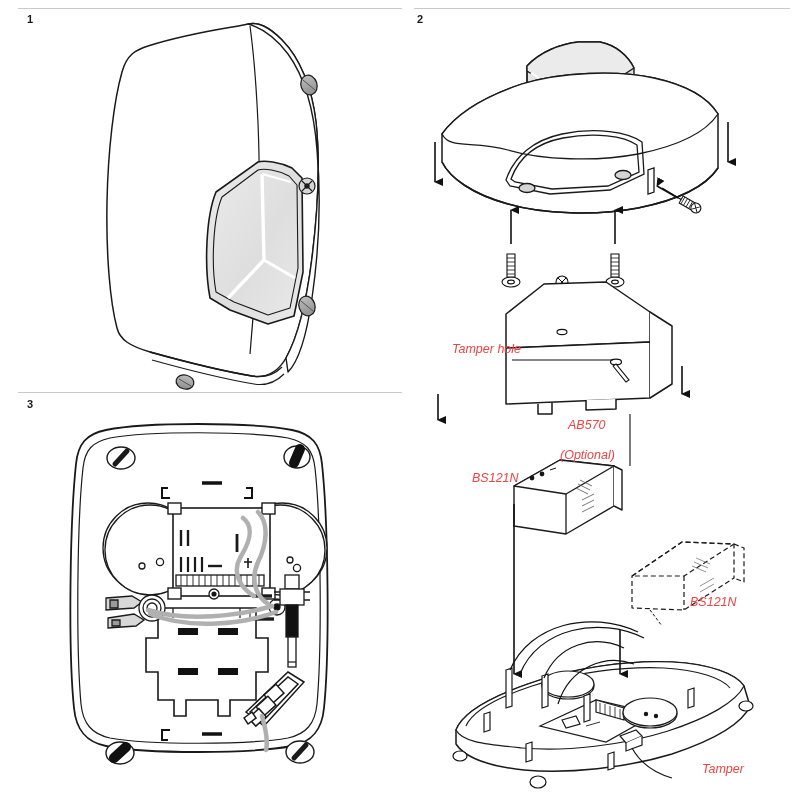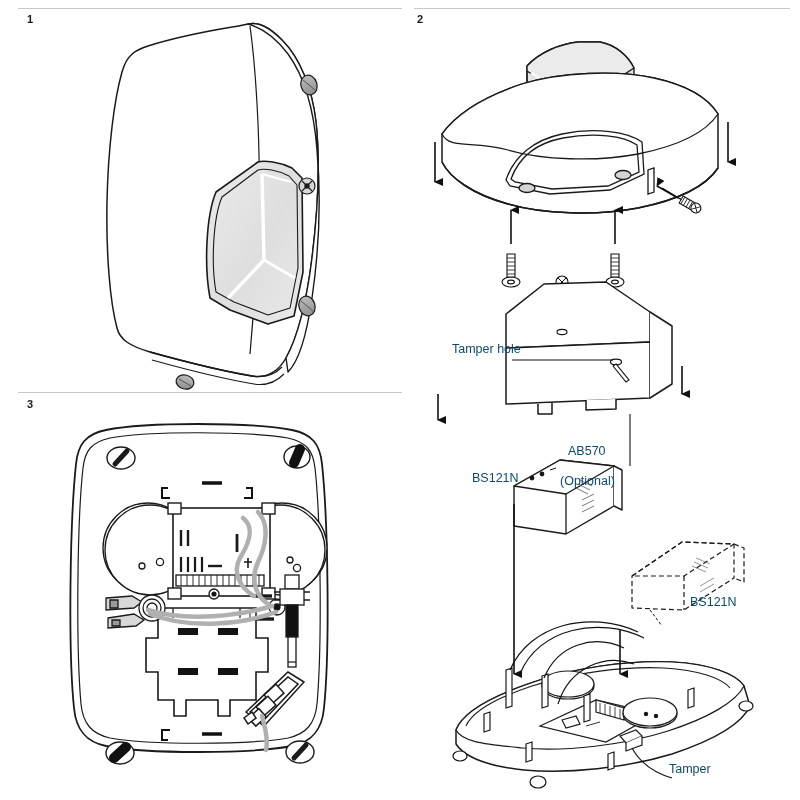--- a/index.html
+++ b/index.html
@@ -11,24 +11,24 @@
   }
   #sheet{position:absolute;inset:0;width:800px;height:800px;}
   .panel-rule{position:absolute;height:0;border-top:1px solid #c9c9c9;}
   .panel-num{
     position:absolute;font-size:11px;font-weight:bold;line-height:1;
     color:#1a1a1a;letter-spacing:0;
   }
   .fig{position:absolute;}
   svg{display:block;overflow:visible;}
   .lbl{
-    position:absolute;font-size:12.5px;line-height:14px;color:#0c4a6e;
-    white-space:nowrap;font-family:"Liberation Sans","DejaVu Sans",sans-serif;
+    position:absolute;font-size:12.5px;line-height:14px;color:#ef4444;
+    white-space:nowrap;font-family:"Liberation Sans","DejaVu Sans",sans-serif;font-style:italic;
   }
-  .lbl.two{line-height:15px;text-align:left;margin-top:26px;}
+  .lbl.two{line-height:15px;text-align:left;}
 </style>
 </head>
 <body>
 
 <div id="sheet">
 
   <div class="panel-rule" style="left:18px;top:8px;width:384px;"></div>
   <div class="panel-num" style="left:27px;top:14px;">1</div>
 
   <div class="panel-rule" style="left:414px;top:8px;width:376px;"></div>
@@ -344,21 +344,21 @@
 
       <path d="M222,734 C232,752 248,760 262,764" fill="none" stroke="#111" stroke-width="1.1"></path>
     </svg>
   </div>
 
   <div class="lbl" style="left:452px;top:342px;">Tamper hole</div>
   <div class="lbl two" style="left:568px;top:418px;">AB570</div>
   <div class="lbl two" style="left:560px;top:448px;">(Optional)</div>
   <div class="lbl" style="left:472px;top:471px;">BS121N</div>
   <div class="lbl" style="left:690px;top:595px;">BS121N</div>
-  <div class="lbl" style="left:669px;top:762px;">Tamper</div>
+  <div class="lbl" style="left:702px;top:762px;">Tamper</div>
 
   <div class="fig" style="left:0px;top:400px;width:400px;height:400px;">
     <svg width="400" height="400" viewBox="0 0 400 400">
 
       <g fill="#ffffff" stroke="#1a1a1a" stroke-width="1.8" stroke-linejoin="round">
         <path d="M106,30 C146,22 250,22 292,30
                  C312,34 320,44 322,64
                  C328,120 330,250 324,308
                  C322,330 312,342 292,346
                  C250,354 146,354 106,346

